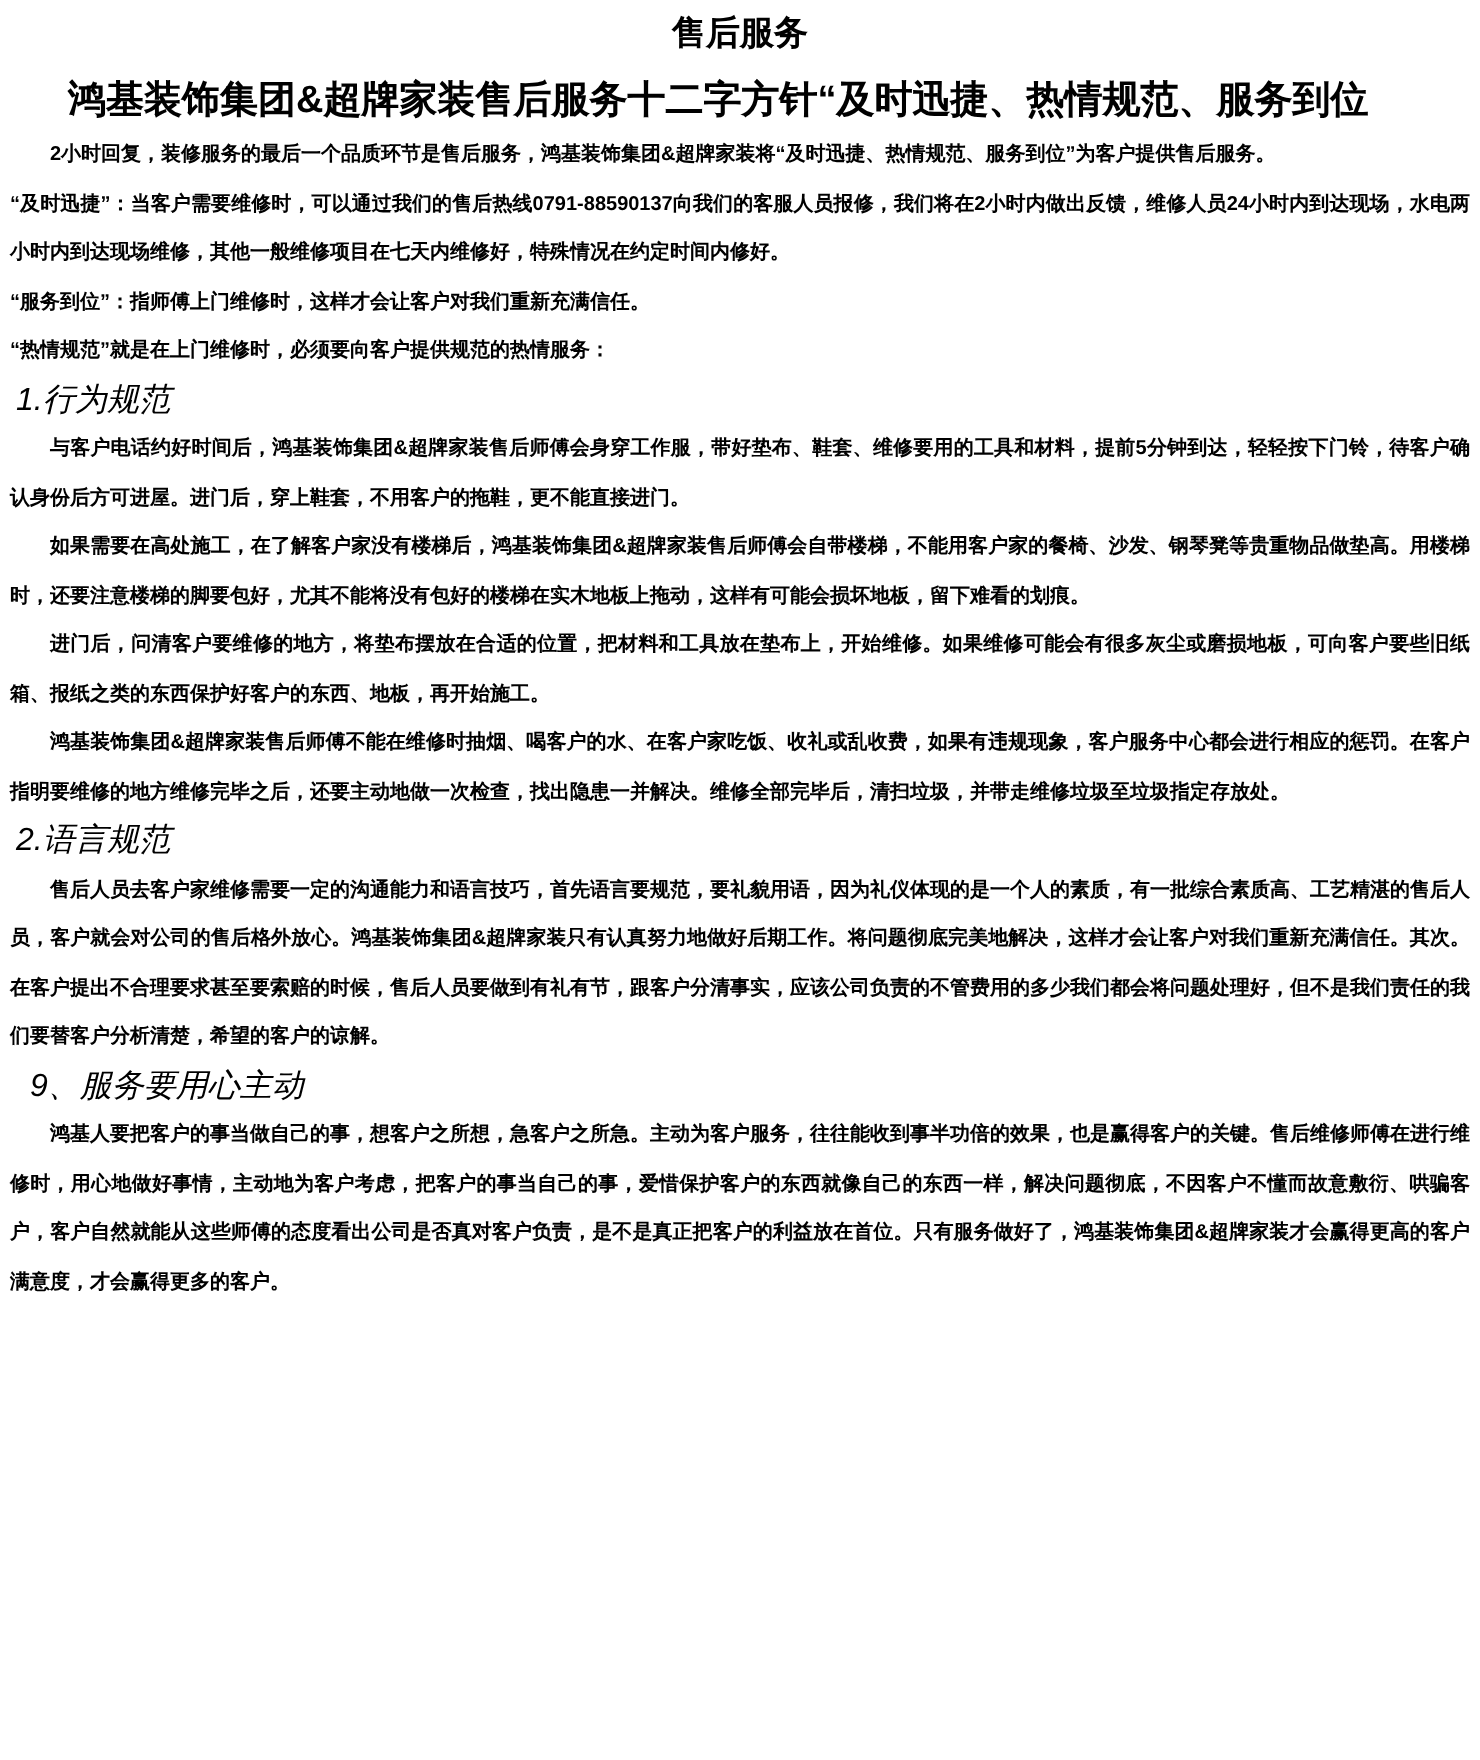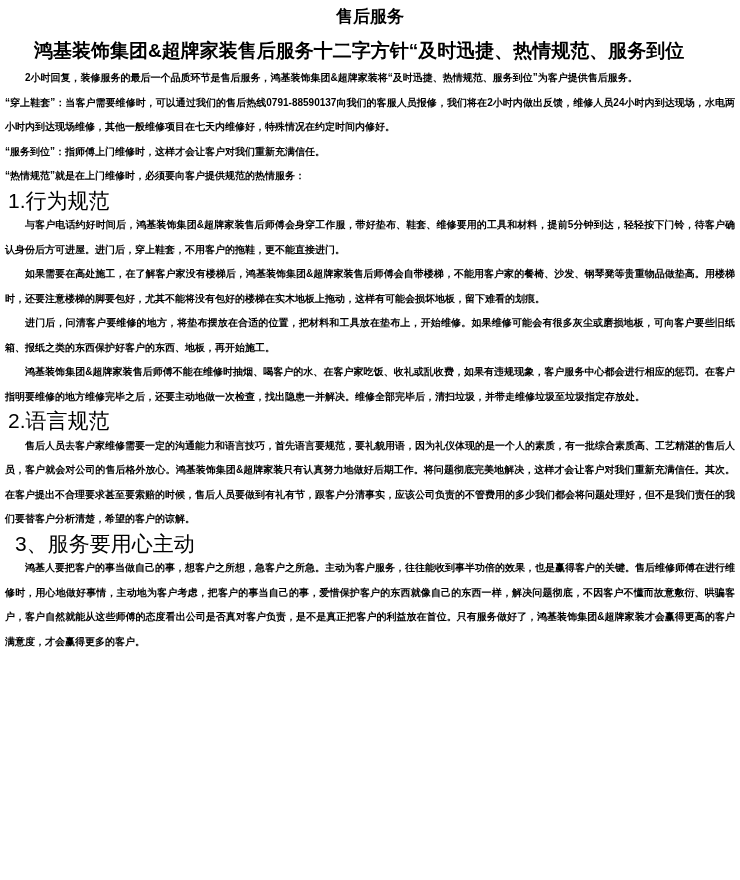--- a/index.html
+++ b/index.html
@@ -39,46 +39,47 @@
     font-weight: 700;
     line-height: 24.5px;
     text-align: justify;
     word-break: break-all;
     margin: 0;
   }
   .para.indent {
     text-indent: 2em;
   }
   .heading {
-    font-size: 21px;
+    font-size: 16px;
     font-weight: 400;
     line-height: 24.5px;
     margin: 0;
     padding-left: 3px;
+    font-style: italic;
   }
   .heading.pad {
     padding-left: 10px;
   }
 </style>
 </head>
 <body>
 
 <div class="page">
   <div class="doc-title">售后服务</div>
   <div class="subtitle">鸿基装饰集团&amp;超牌家装售后服务十二字方针“及时迅捷、热情规范、服务到位</div>
 
   <p class="para indent">2小时回复，装修服务的最后一个品质环节是售后服务，鸿基装饰集团&amp;超牌家装将“及时迅捷、热情规范、服务到位”为客户提供售后服务。</p>
-  <p class="para">“穿上鞋套”：当客户需要维修时，可以通过我们的售后热线0791-88590137向我们的客服人员报修，我们将在2小时内做出反馈，维修人员24小时内到达现场，水电两小时内到达现场维修，其他一般维修项目在七天内维修好，特殊情况在约定时间内修好。</p>
+  <p class="para">“及时迅捷”：当客户需要维修时，可以通过我们的售后热线0791-88590137向我们的客服人员报修，我们将在2小时内做出反馈，维修人员24小时内到达现场，水电两小时内到达现场维修，其他一般维修项目在七天内维修好，特殊情况在约定时间内修好。</p>
   <p class="para">“服务到位”：指师傅上门维修时，这样才会让客户对我们重新充满信任。</p>
   <p class="para">“热情规范”就是在上门维修时，必须要向客户提供规范的热情服务：</p>
 
   <h3 class="heading">1.行为规范</h3>
   <p class="para indent">与客户电话约好时间后，鸿基装饰集团&amp;超牌家装售后师傅会身穿工作服，带好垫布、鞋套、维修要用的工具和材料，提前5分钟到达，轻轻按下门铃，待客户确认身份后方可进屋。进门后，穿上鞋套，不用客户的拖鞋，更不能直接进门。</p>
   <p class="para indent">如果需要在高处施工，在了解客户家没有楼梯后，鸿基装饰集团&amp;超牌家装售后师傅会自带楼梯，不能用客户家的餐椅、沙发、钢琴凳等贵重物品做垫高。用楼梯时，还要注意楼梯的脚要包好，尤其不能将没有包好的楼梯在实木地板上拖动，这样有可能会损坏地板，留下难看的划痕。</p>
   <p class="para indent">进门后，问清客户要维修的地方，将垫布摆放在合适的位置，把材料和工具放在垫布上，开始维修。如果维修可能会有很多灰尘或磨损地板，可向客户要些旧纸箱、报纸之类的东西保护好客户的东西、地板，再开始施工。</p>
   <p class="para indent">鸿基装饰集团&amp;超牌家装售后师傅不能在维修时抽烟、喝客户的水、在客户家吃饭、收礼或乱收费，如果有违规现象，客户服务中心都会进行相应的惩罚。在客户指明要维修的地方维修完毕之后，还要主动地做一次检查，找出隐患一并解决。维修全部完毕后，清扫垃圾，并带走维修垃圾至垃圾指定存放处。</p>
 
   <h3 class="heading">2.语言规范</h3>
   <p class="para indent">售后人员去客户家维修需要一定的沟通能力和语言技巧，首先语言要规范，要礼貌用语，因为礼仪体现的是一个人的素质，有一批综合素质高、工艺精湛的售后人员，客户就会对公司的售后格外放心。鸿基装饰集团&amp;超牌家装只有认真努力地做好后期工作。将问题彻底完美地解决，这样才会让客户对我们重新充满信任。其次。在客户提出不合理要求甚至要索赔的时候，售后人员要做到有礼有节，跟客户分清事实，应该公司负责的不管费用的多少我们都会将问题处理好，但不是我们责任的我们要替客户分析清楚，希望的客户的谅解。</p>
 
-  <h3 class="heading pad">3、服务要用心主动</h3>
+  <h3 class="heading pad">9、服务要用心主动</h3>
   <p class="para indent">鸿基人要把客户的事当做自己的事，想客户之所想，急客户之所急。主动为客户服务，往往能收到事半功倍的效果，也是赢得客户的关键。售后维修师傅在进行维修时，用心地做好事情，主动地为客户考虑，把客户的事当自己的事，爱惜保护客户的东西就像自己的东西一样，解决问题彻底，不因客户不懂而故意敷衍、哄骗客户，客户自然就能从这些师傅的态度看出公司是否真对客户负责，是不是真正把客户的利益放在首位。只有服务做好了，鸿基装饰集团&amp;超牌家装才会赢得更高的客户满意度，才会赢得更多的客户。</p>
 </div>
 
 </body></html>

